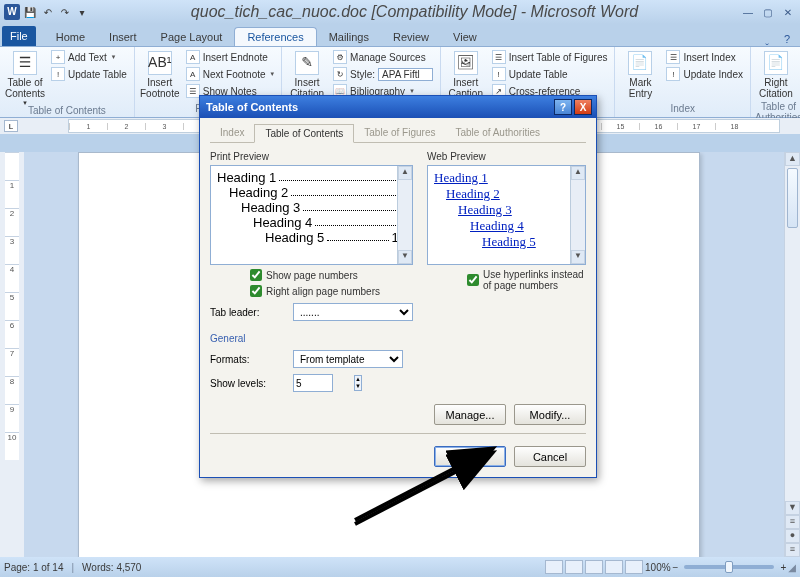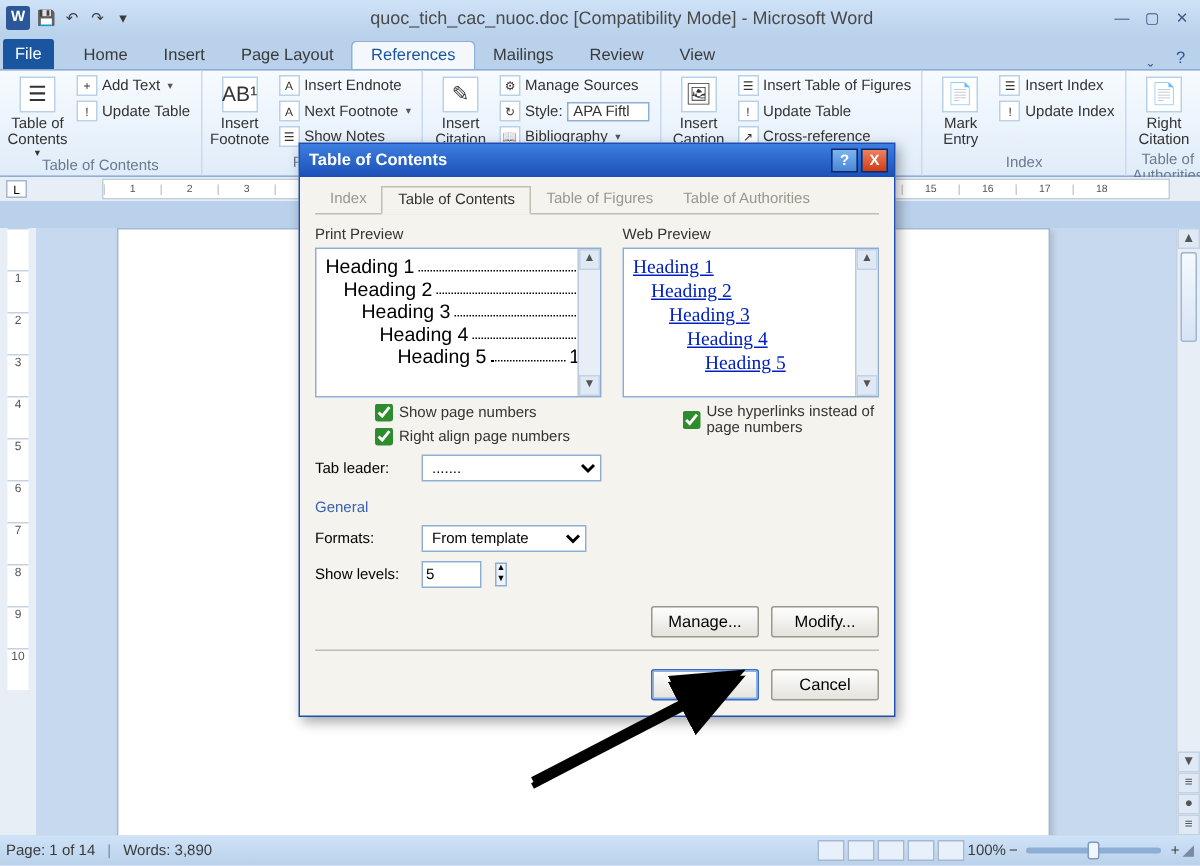--- a/index.html
+++ b/index.html
@@ -3,21 +3,21 @@
 <meta charset="utf-8">
 <style>
 * { margin: 0; padding: 0; box-sizing: border-box; font-family: "Segoe UI", Tahoma, sans-serif; }
 body { width: 800px; height: 577px; background: #b9d1ea; overflow: hidden; position: relative; font-size: 11px; }
 
 
 .titlebar { height: 24px; background: linear-gradient(#cfe3f8,#b9d1ea); display: flex; align-items: center; padding: 0 4px; }
 .titlebar .word-icon { width: 16px; height: 16px; background: #2b579a; color: #fff; text-align: center; font-size: 10px; line-height: 16px; font-weight: bold; border-radius: 2px; margin-right: 4px; }
 .titlebar .qat { display: flex; gap: 3px; }
 .titlebar .qat span { width: 14px; height: 14px; display: inline-flex; align-items: center; justify-content: center; font-size: 10px; color: #3b3b3b; }
-.titlebar .title { flex: 1; text-align: center; color: #4a4a4a; font-size: 12px; }
+.titlebar .title { flex: 1; text-align: center; color: #4a4a4a; font-size: 16px; font-style: italic; }
 .titlebar .winctl { display: flex; gap: 4px; }
 .titlebar .winctl span { width: 16px; height: 14px; display: inline-flex; align-items: center; justify-content: center; font-size: 10px; color: #3b5a88; }
 
 
 .tabs { height: 22px; display: flex; align-items: flex-end; padding-left: 2px; background: linear-gradient(#b9d1ea,#b9d1ea); }
 .tab { padding: 3px 12px; font-size: 11px; color: #3a3a3a; cursor: pointer; }
 .tab.file { background: #1a56a0; color: #fff; border-radius: 2px 2px 0 0; margin-right: 8px; padding: 4px 8px; }
 .tab.active { background: #f4f8fd; border: 1px solid #8faed4; border-bottom: none; border-radius: 4px 4px 0 0; color: #1a56a0; }
 .tabs .right-icons { margin-left: auto; display: flex; gap: 6px; padding-right: 6px; }
 .tabs .right-icons span { width: 14px; height: 14px; display: inline-flex; align-items: center; justify-content: center; color: #2b579a; font-size: 11px; }
@@ -77,21 +77,21 @@
 .preview { height:100px; border:1px solid #8faed4; background:#fff; padding:4px 6px; font-size:12px; position:relative; overflow:hidden; }
 .preview .sb { position:absolute; right:0; top:0; bottom:0; width:15px; background:#e8eef6; border-left:1px solid #bcd; display:flex; flex-direction:column; justify-content:space-between; }
 .preview .sb span { height:14px; text-align:center; font-size:8px; color:#555; background:#dfe9f5; border:1px solid #c5d2e2; }
 .pp-line { display:flex; justify-content:space-between; font-family:"Times New Roman",serif; font-size:13px; color:#000; }
 .pp-line .dots { flex:1; border-bottom:1px dotted #000; margin:0 3px 4px; }
 .wp-line { font-family:"Times New Roman",serif; font-size:13px; color:#0020c0; text-decoration:underline; }
 
 .chk { display:flex; align-items:center; gap:4px; font-size:10px; color:#333; margin-top:4px;padding-left:40px; }
 .chk input { width:12px; height:12px; accent-color:#2e8b2e; }
 
-.field { display:flex; align-items:center; gap:9px; margin-top:6px; font-size:10px; }
+.field { display:flex; align-items:center; gap:21px; margin-top:6px; font-size:10px; }
 .field label { width:62px; }
 .field select, .field input { font-size:10px; border:1px solid #8faed4; height:18px; padding:0 2px; background:#fff; }
 .sect { color:#3960b0; font-size:10px; margin:12px 0 4px; }
 
 .dlg-buttons { display:flex; justify-content:flex-end; gap:8px; margin-top:12px; }
 .dlg-buttons button { width:72px; height:21px; font-size:11px; background:linear-gradient(#fefefe,#e4e3dc); border:1px solid #9a978c; border-radius:2px; }
 .dlg-buttons button.default { border:1px solid #3a6bbf; box-shadow:0 0 0 1px #8ab0e8 inset; }
 
 
 .arrow { position:absolute; left:345px; top:440px; pointer-events:none; }
@@ -310,21 +310,21 @@
     <div class="arr">▼</div>
     <div class="arr">≡</div>
     <div class="arr">●</div>
     <div class="arr">≡</div>
   </div>
 </div>
 
 <div class="statusbar">
   <span>Page: 1 of 14</span>
   <span class="sep">|</span>
-  <span>Words: 3,890</span>
+  <span>Words: 4,570</span>
   <div class="right">
     <div class="vbtn"></div>
     <div class="vbtn"></div>
     <div class="vbtn"></div>
     <div class="vbtn"></div>
     <div class="vbtn"></div>
     <span>100%</span>
     <span>−</span>
     <div class="zoomslider">
         <div class="z"></div>

